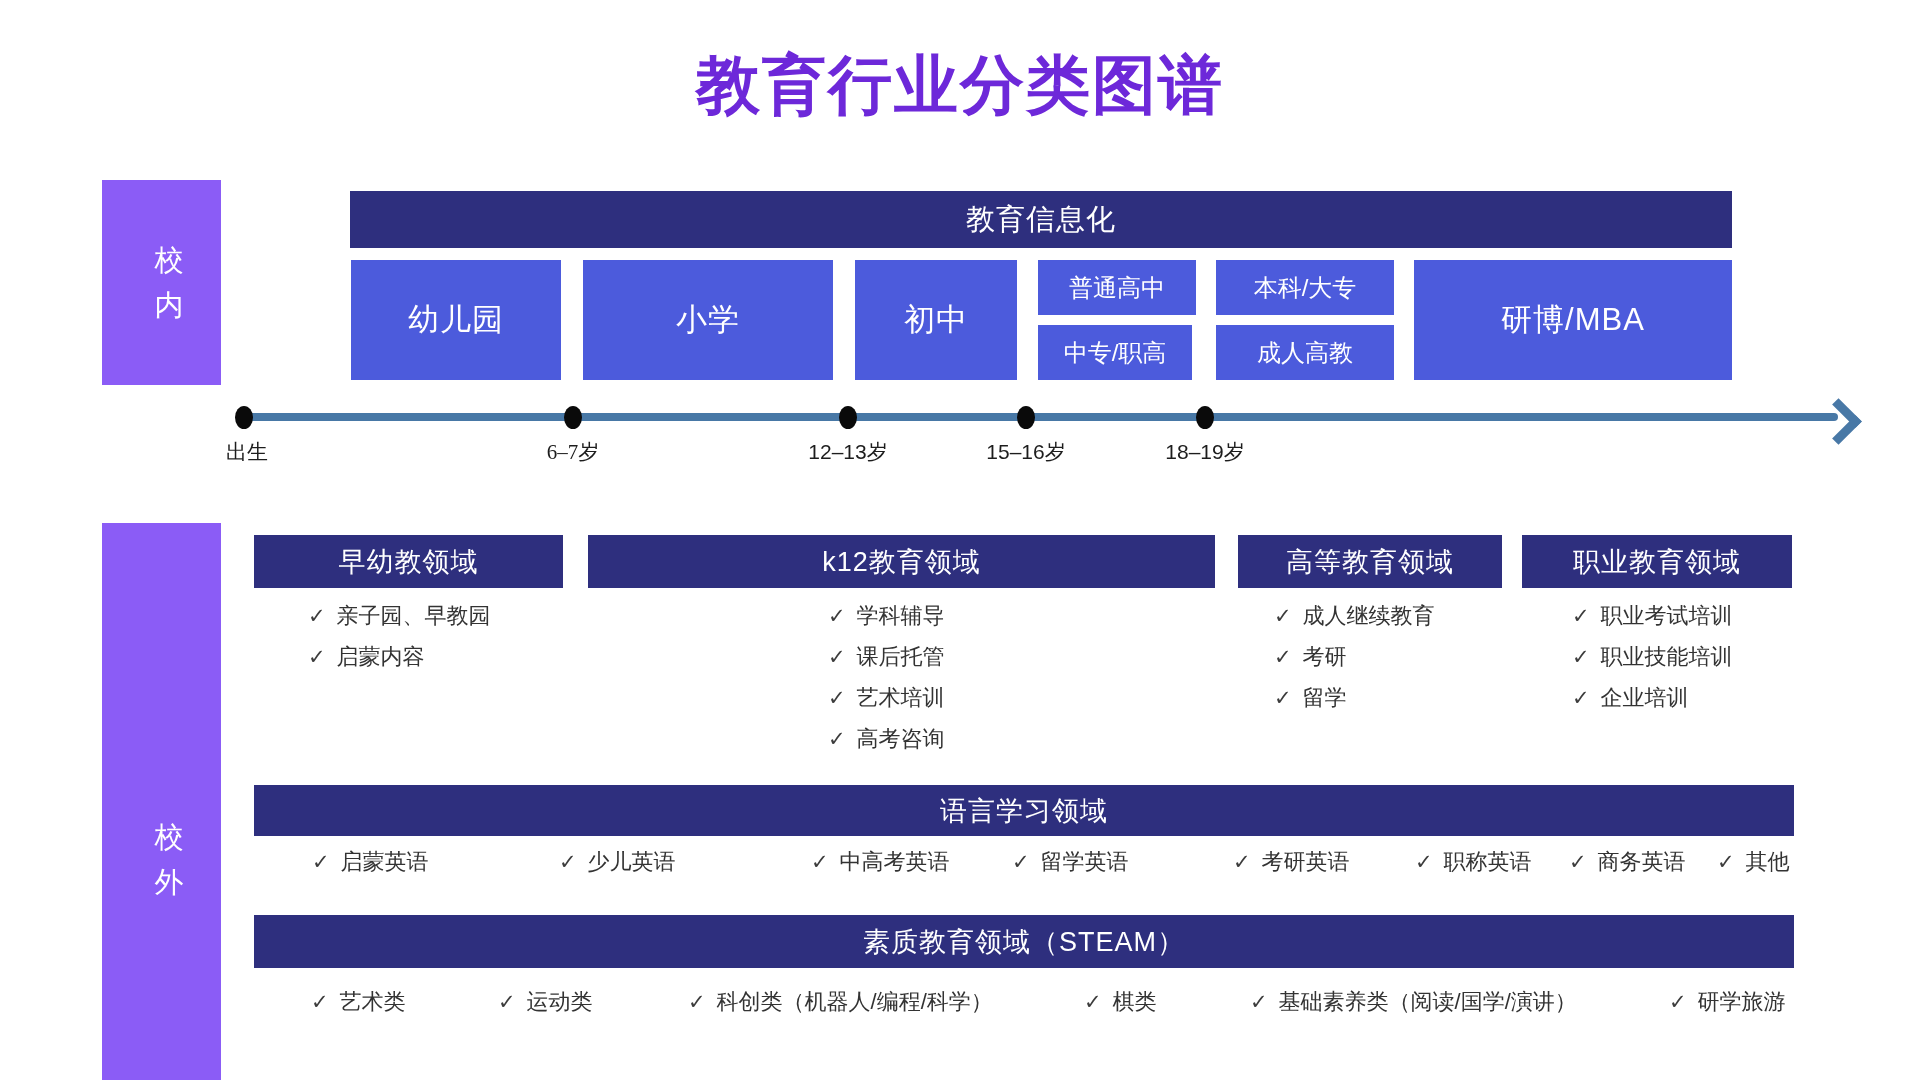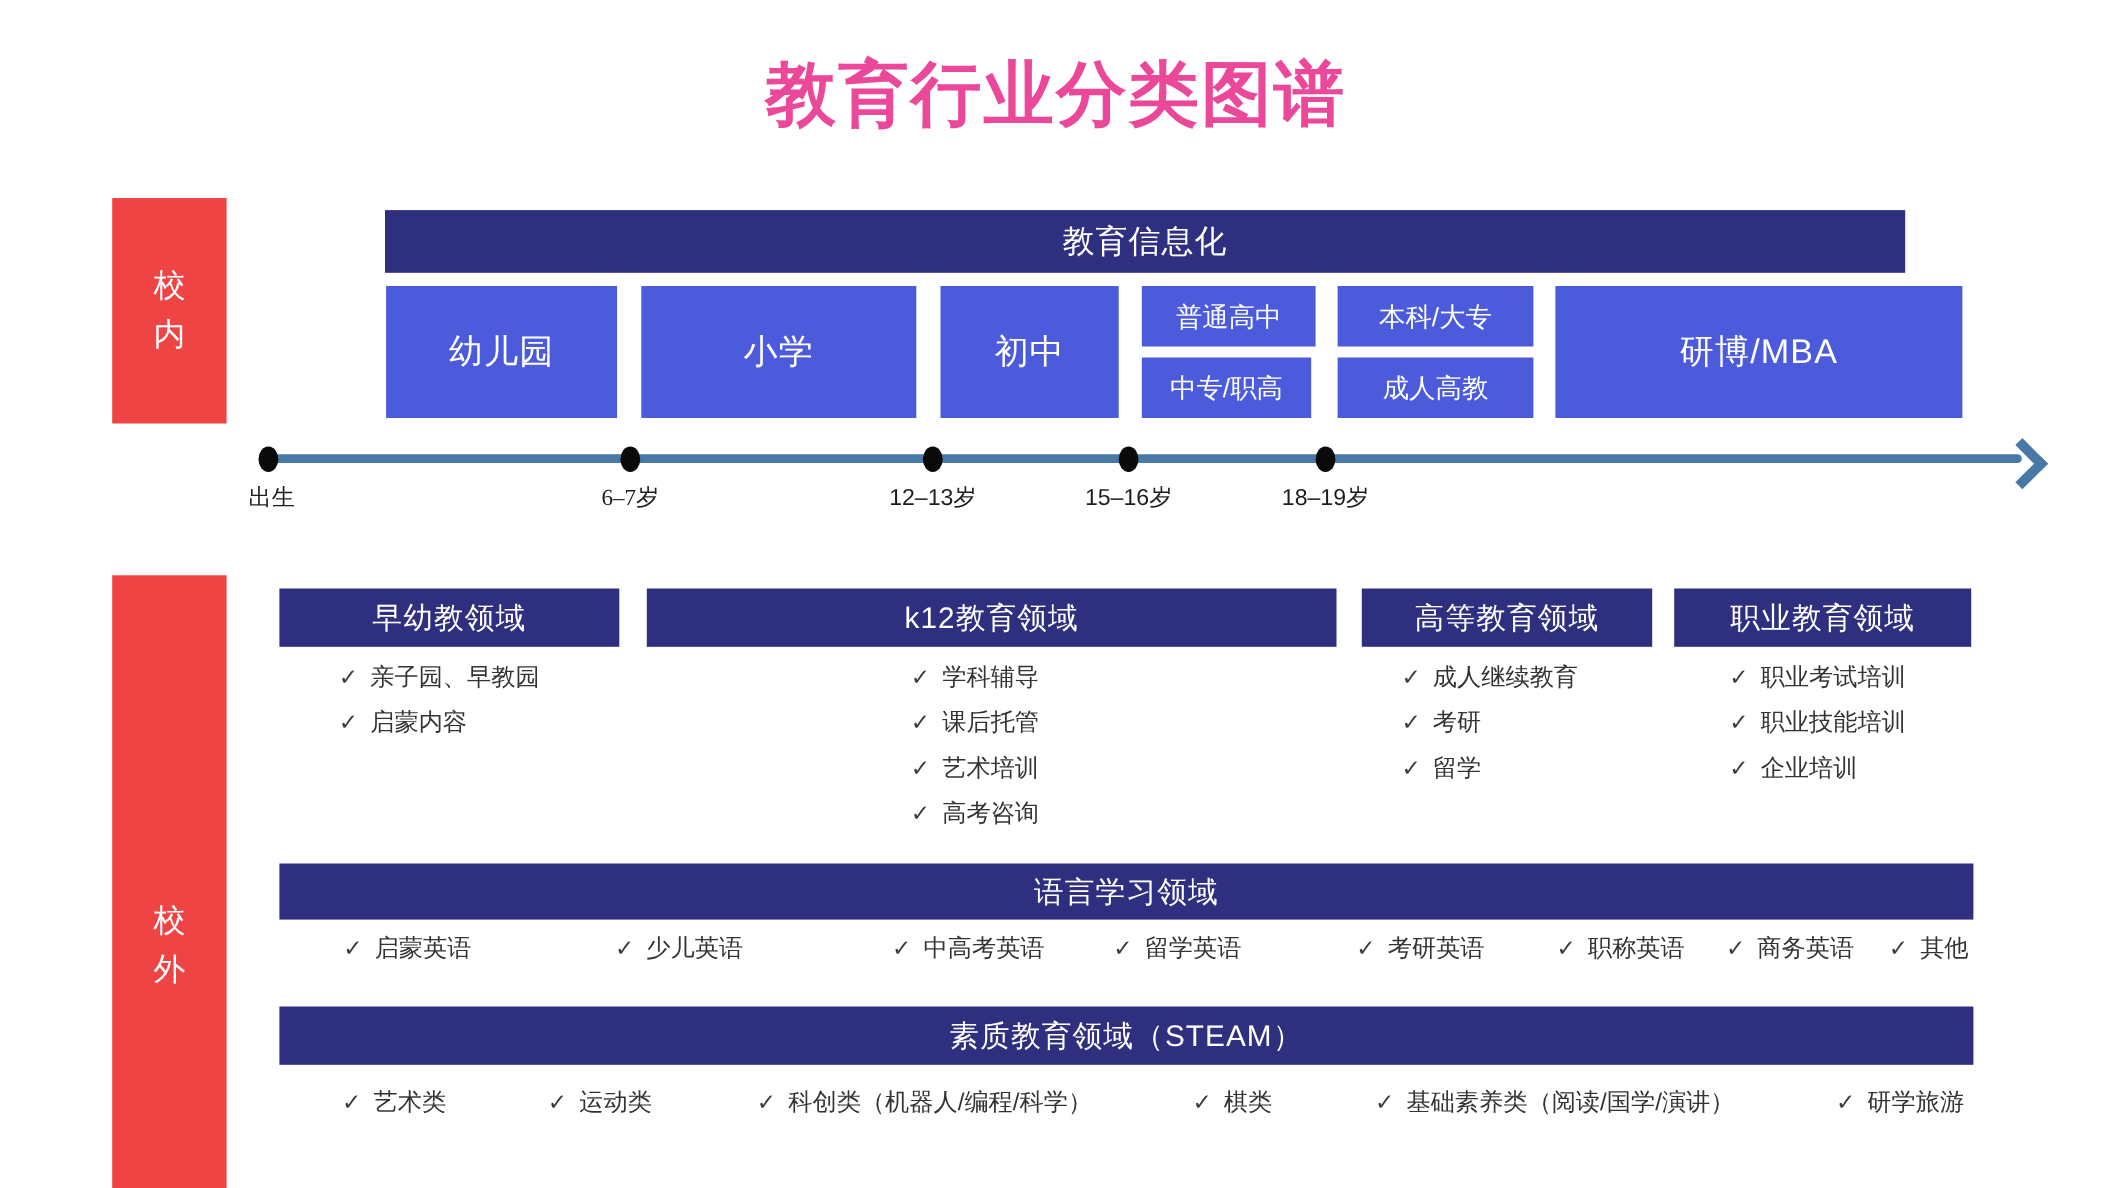--- a/index.html
+++ b/index.html
@@ -2,26 +2,26 @@
 <html><head>
 <meta charset="utf-8">
 <style>
   html,body{margin:0;padding:0;background:#ffffff;}
   .canvas{
     position:relative;width:1920px;height:1080px;background:#ffffff;overflow:hidden;
     font-family:"Liberation Sans","DejaVu Sans",sans-serif;color:#333;
   }
   .title{
     position:absolute;left:0;top:42px;width:100%;text-align:center;
-    font-size:64px;font-weight:700;color:#ec4899;letter-spacing:2px;
+    font-size:64px;font-weight:700;color:#6d28d9;letter-spacing:2px;
   }
   .box{position:absolute;display:flex;align-items:center;justify-content:center;color:#fff;text-align:center;}
   .navy{background:#2e2f7e;margin-top:12px;}
   .blue{background:#4c5bdc;}
-  .orange{background:#ef4444;}
+  .orange{background:#8b5cf6;padding-left:15px;}
   .side-label{font-size:29px;line-height:1.55;}
   .side-label .vtxt{width:1.1em;text-align:center;word-break:break-all;}
   .bar-label{font-size:29px;letter-spacing:1px;}
   .stage-big{font-size:31px;letter-spacing:1px;}
   .stage-small{font-size:24px;}
   .domain-hdr{font-size:27px;letter-spacing:1px;}
   .tl-line{position:absolute;background:#4878a6;border-radius:4px;}
   .tl-dot{position:absolute;width:18px;height:23px;border-radius:50%;background:#0a0a0a;}
   .tl-arrow{
     position:absolute;width:24px;height:24px;
@@ -63,21 +63,21 @@
   <div class="box blue stage-small" style="left:1038px;top:325px;width:154px;height:55px;">
     <span>中专/职高</span>
   </div>
   <div class="box blue stage-small" style="left:1216px;top:260px;width:178px;height:55px;">
     <span>本科/大专</span>
   </div>
   <div class="box blue stage-small" style="left:1216px;top:325px;width:178px;height:55px;">
     <span>成人高教</span>
   </div>
 
-  <div class="box blue stage-big" style="left:1414px;top:260px;width:370px;height:120px;">
+  <div class="box blue stage-big" style="left:1414px;top:260px;width:318px;height:120px;">
     <span>研博/MBA</span>
   </div>
 
   <div class="tl-line" style="left:244px;top:413px;width:1594px;height:8px;"></div>
   <div class="tl-arrow" style="left:1822px;top:405px;"></div>
   <div class="tl-dot" style="left:235px;top:406px;"></div>
   <div class="tl-dot" style="left:564px;top:406px;"></div>
   <div class="tl-dot" style="left:839px;top:406px;"></div>
   <div class="tl-dot" style="left:1017px;top:406px;"></div>
   <div class="tl-dot" style="left:1196px;top:406px;"></div>

